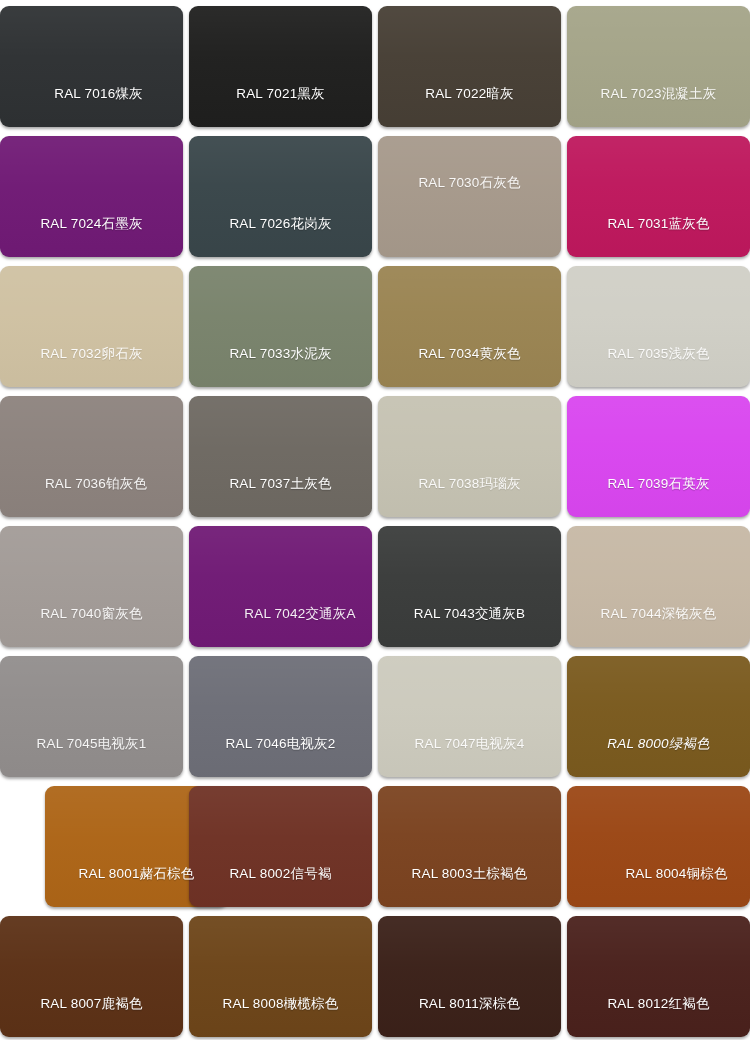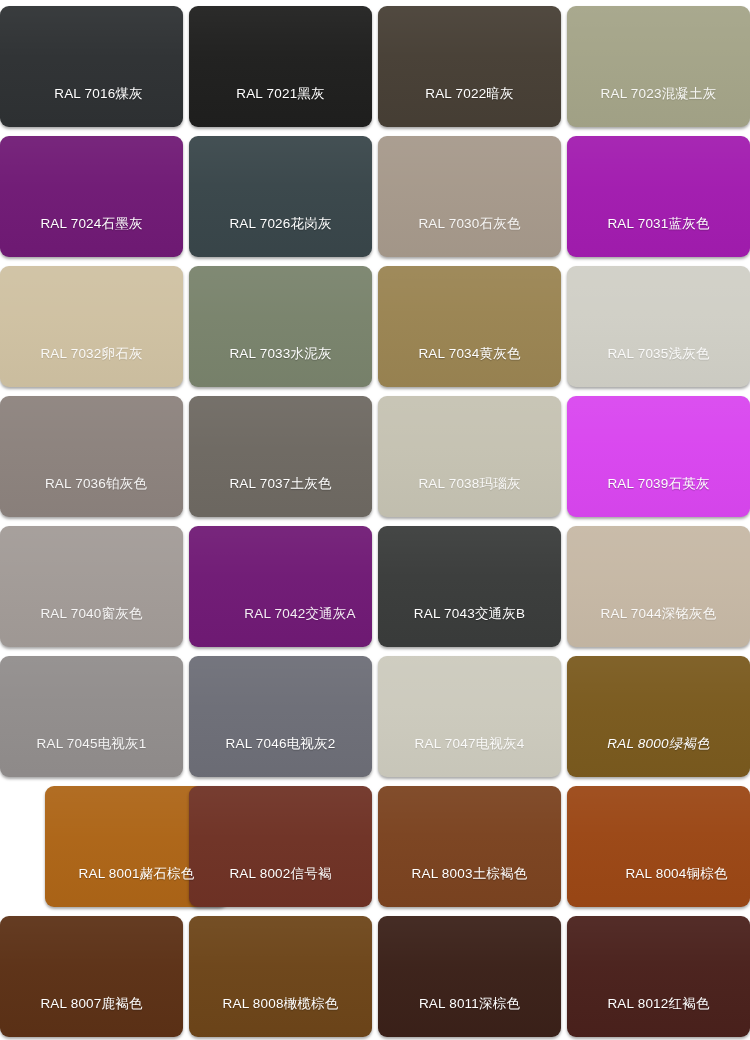--- a/index.html
+++ b/index.html
@@ -118,26 +118,26 @@
         <div class="swatch" style="background: #701a75;">
           <span class="swatch-label">RAL 7024石墨灰</span>
         </div>
       </div>
       <div class="cell">
         <div class="swatch" style="background: rgb(57, 70, 74);">
           <span class="swatch-label">RAL 7026花岗灰</span>
         </div>
       </div>
       <div class="cell">
-        <div class="swatch light" style="background: rgb(166, 153, 139);">
+        <div class="swatch light" style="background: rgb(166, 153, 139); align-items: center;">
           <span class="swatch-label">RAL 7030石灰色</span>
         </div>
       </div>
       <div class="cell">
-        <div class="swatch" style="background: #a21caf;">
+        <div class="swatch" style="background: #be185d;">
           <span class="swatch-label">RAL 7031蓝灰色</span>
         </div>
       </div>
       <div class="cell">
         <div class="swatch light" style="background: rgb(207, 193, 162);">
           <span class="swatch-label">RAL 7032卵石灰</span>
         </div>
       </div>
       <div class="cell">
         <div class="swatch" style="background: rgb(121, 131, 108);">

